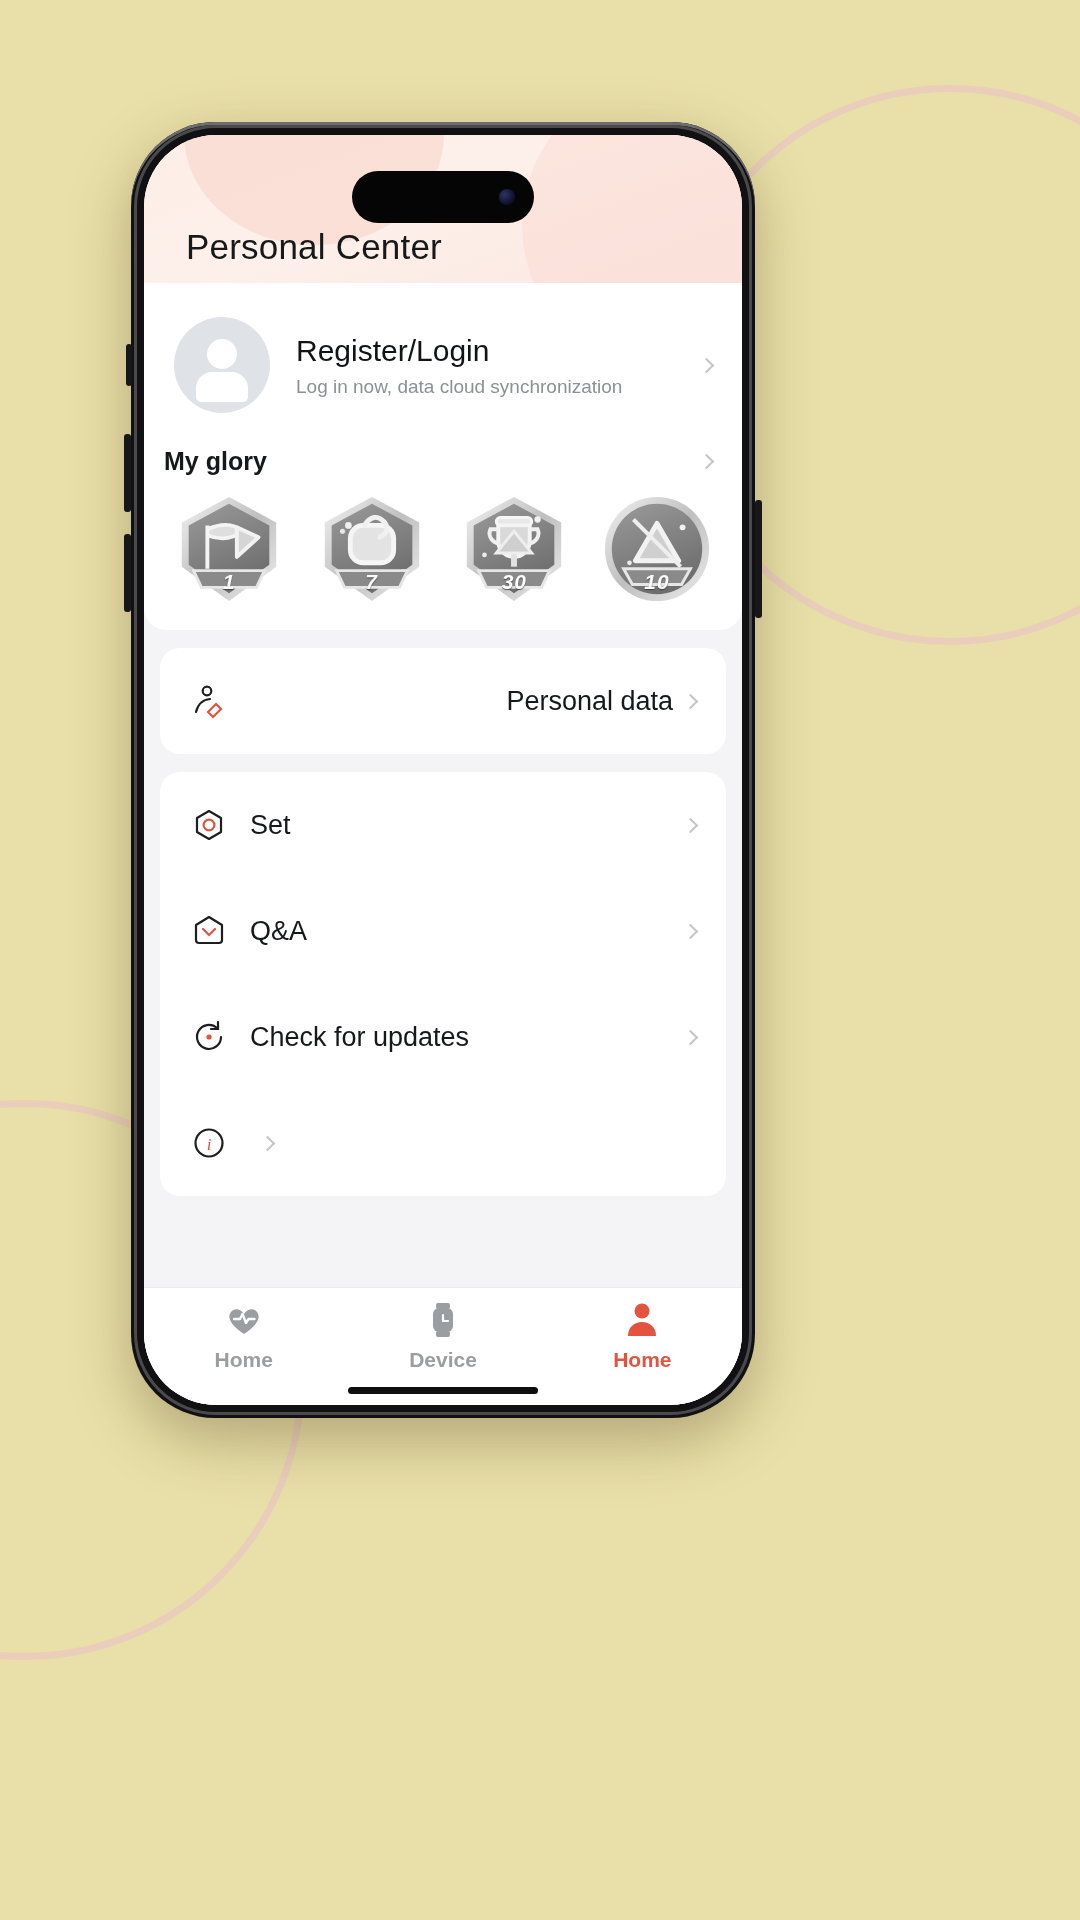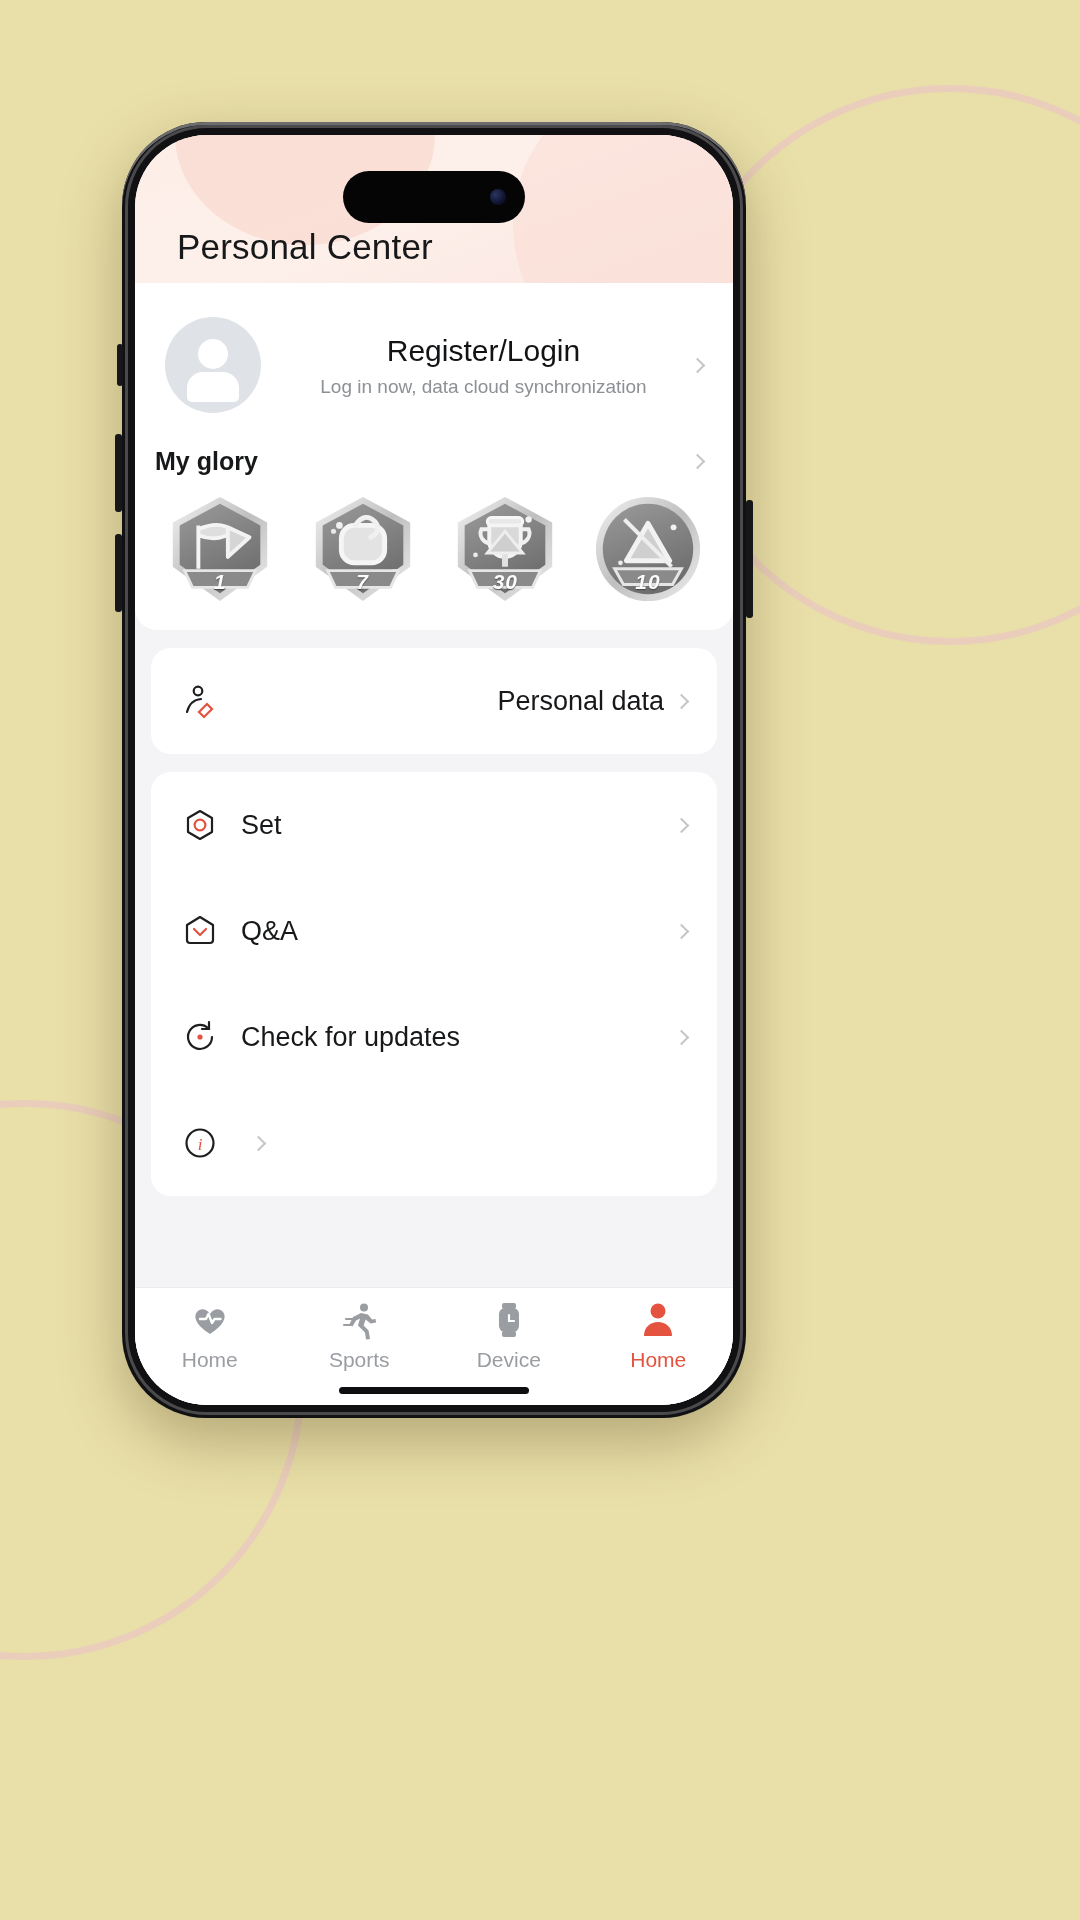--- a/index.html
+++ b/index.html
@@ -15,21 +15,21 @@
   .bg-ring {
     position:absolute; border-radius:50%;
     border:7px solid #e9c8c2; opacity:.75;
     pointer-events:none;
   }
   .bg-ring.r1 { width:560px; height:560px; right:-150px; top:85px; }
   .bg-ring.r2 { width:560px; height:560px; left:-255px; top:1100px; }
 
   
   .phone {
-    position:absolute; left:122px; top:122px;
+    position:absolute; left:131px; top:122px;
     width:624px; height:1296px;
     border-radius:84px;
     background:#111113;
     padding:13px;
     box-shadow:0 22px 60px rgba(80,65,30,.35), 0 3px 0 #6d6d70 inset;
   }
   .phone::before{
     content:""; position:absolute; inset:3px;
     border-radius:82px;
     border:3px solid #4a4a4d;
@@ -96,21 +96,21 @@
     background:#dfe2e7; flex:none; position:relative;
   }
   .avatar .head {
     position:absolute; width:30px; height:30px; border-radius:50%;
     background:#fff; left:50%; transform:translateX(-50%); top:22px;
   }
   .avatar .body {
     position:absolute; width:52px; height:30px; border-radius:16px 16px 5px 5px;
     background:#fff; left:50%; transform:translateX(-50%); bottom:11px;
   }
-  .profile-text { flex:1; margin-left:26px; min-width:0;text-align:center; }
+  .profile-text { flex:1; margin-left:26px; min-width:0; }
   .profile-title { font-size:30px; color:#121315; line-height:1.25; }
   .profile-sub { font-size:19px; color:#8d9095; margin-top:7px; white-space:nowrap; }
 
   .chev {
     flex:none; width:11px; height:11px;
     border-top:2.5px solid #c4c6ca; border-right:2.5px solid #c4c6ca;
     transform:rotate(45deg); margin-left:12px;
   }
 
   
@@ -145,21 +145,21 @@
 
   
   .tabbar {
     flex:none; height:118px; background:#ffffff;
     border-top:1px solid #ececee;
     display:flex; align-items:flex-start; padding-top:12px;
   }
   .tab { flex:1; display:flex; flex-direction:column; align-items:center; gap:8px; }
   .tab-ico { width:40px; height:40px; }
   .tab-ico svg { width:100%; height:100%; display:block; }
-  .tab-label { font-size:21px; color:#9a9da2; }
+  .tab-label { font-size:21px; color:#9a9da2;font-weight:bold; }
   .tab.active .tab-label { color:#e3533f; }
 
   .home-indicator{
     position:absolute; bottom:11px; left:50%; transform:translateX(-50%);
     width:190px; height:7px; border-radius:4px; background:#0e0e10; z-index:30;
   }
 </style>
 </head>
 <body>
 
@@ -345,31 +345,20 @@
         <div class="tab">
           <span class="tab-ico">
             <svg viewBox="0 0 40 40">
               <path d="M20 34 C6 25 3 17 7 12 c3.5 -4.4 10 -3 13 2 c3 -5 9.5 -6.4 13 -2 c4 5 1 13 -13 22 Z" fill="#9a9da2"></path>
               <path d="M10 19 h6 l2.5 -5 l3.5 9 l2.5 -4 h6" fill="none" stroke="#ffffff" stroke-width="2.4" stroke-linecap="round" stroke-linejoin="round"></path>
             </svg>
           </span>
           <span class="tab-label">Home</span>
         </div>
 
-        <div class="tab">
-          <span class="tab-ico">
-            <svg viewBox="0 0 40 40" fill="#9a9da2">
-              <circle cx="25" cy="7.5" r="4"></circle>
-              <path d="M22 13 l-8 4 -4 8 3.5 1.5 3.5 -6 4 -2 -2 7 7 7 1 7 4 -.6 -1.4 -8.4 -5 -5 2 -6 5 4 5.5 -1 -.6 -3.6 -3.4 .6 -4.2 -5 Z"></path>
-              <path d="M7 19 h7" stroke="#9a9da2" stroke-width="2.2" stroke-linecap="round"></path>
-              <path d="M5 25 h6" stroke="#9a9da2" stroke-width="2.2" stroke-linecap="round"></path>
-            </svg>
-          </span>
-          <span class="tab-label">Sports</span>
-        </div>
 
         <div class="tab">
           <span class="tab-ico">
             <svg viewBox="0 0 40 40">
               <rect x="13" y="3" width="14" height="6" rx="2" fill="#9a9da2"></rect>
               <rect x="13" y="31" width="14" height="6" rx="2" fill="#9a9da2"></rect>
               <rect x="10" y="8" width="20" height="24" rx="6" fill="#9a9da2"></rect>
               <path d="M20 15 v6 h5" fill="none" stroke="#ffffff" stroke-width="2.2" stroke-linecap="round"></path>
             </svg>
           </span>

